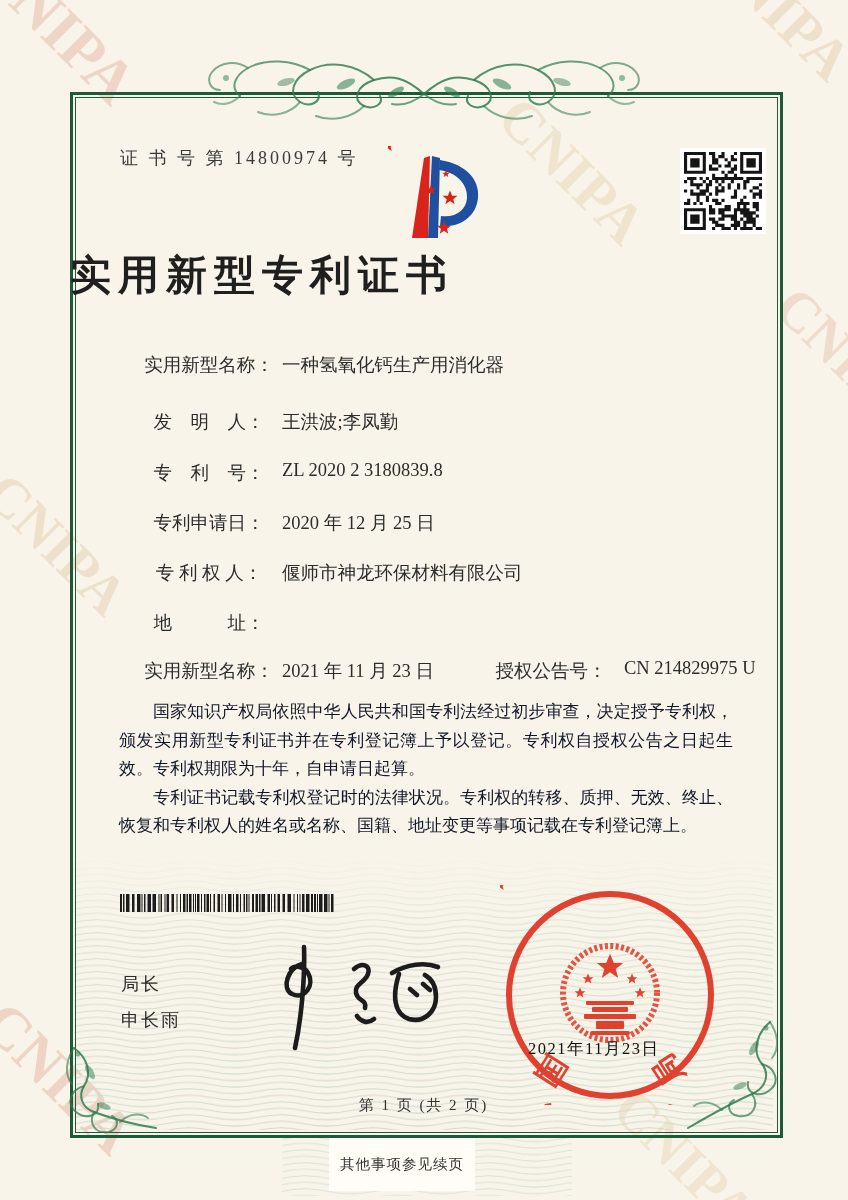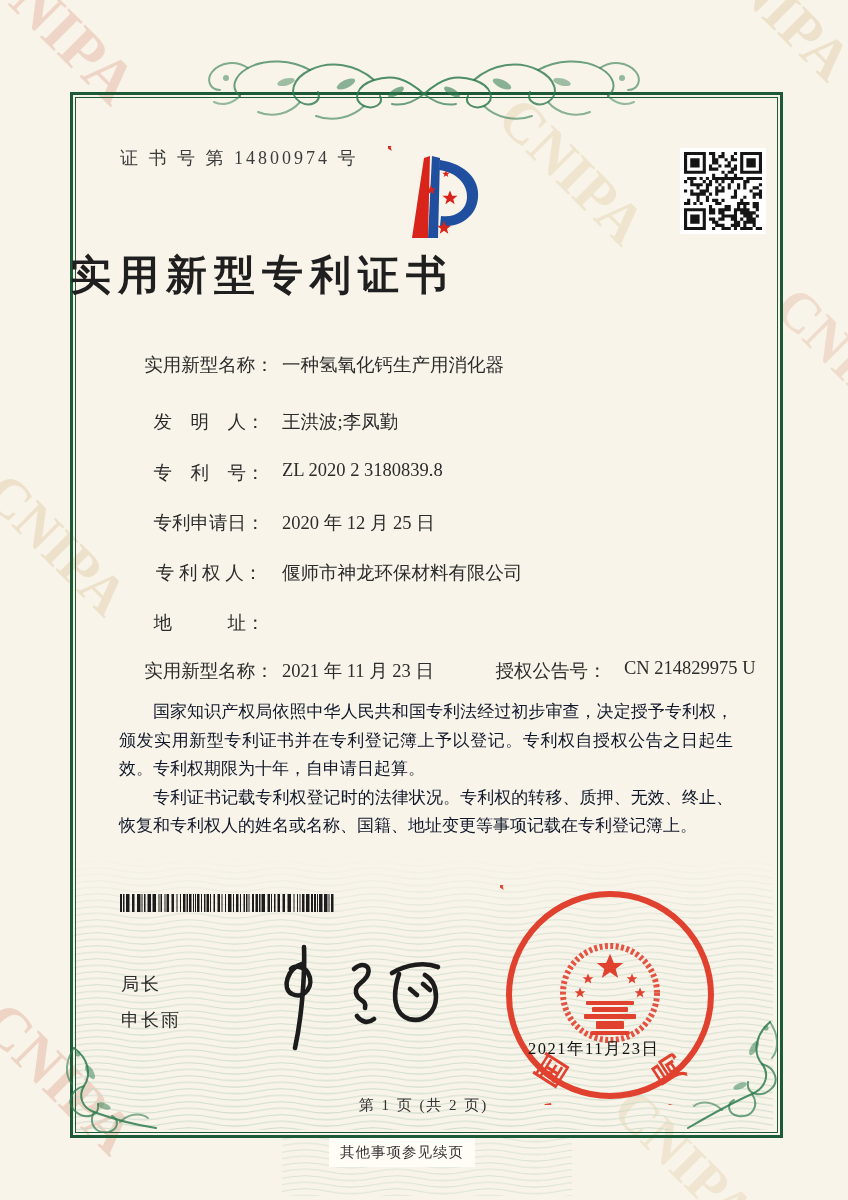--- a/index.html
+++ b/index.html
@@ -49,21 +49,21 @@
   
   .barcode{position:absolute;left:120px;top:894px;width:216px;height:18px;}
   .signer-title{position:absolute;left:121px;top:972px;font-size:18px;letter-spacing:2px;}
   .signer-name{position:absolute;left:121px;top:1008px;font-size:18px;letter-spacing:2px;}
   .signature{position:absolute;left:262px;top:942px;}
   .seal{position:absolute;left:500px;top:885px;width:220px;height:220px;}
   .seal-date{position:absolute;left:528px;top:1038px;width:160px;font-size:16.5px;
              letter-spacing:1.5px;color:#111;white-space:nowrap;}
   .pageno{position:absolute;left:70px;top:1096px;width:707px;text-align:center;
           font-size:15px;letter-spacing:2px;color:#333;}
-  .contnote{position:absolute;left:330px;top:1139px;background:#fffdf6;padding:4px 10px;
+  .contnote{position:absolute;left:330px;top:1139px;background:#fffdf6;padding:16px 10px;
             font-size:14.5px;letter-spacing:1px;color:#333;box-shadow:0 0 0 1px rgba(255,255,255,.8);}
   svg{display:block;}
 </style>
 </head>
 <body>
 
 <div class="page">
 
   <div class="wm wm1">CNIPA</div>
   <div class="wm wm2">CNIPA</div>

